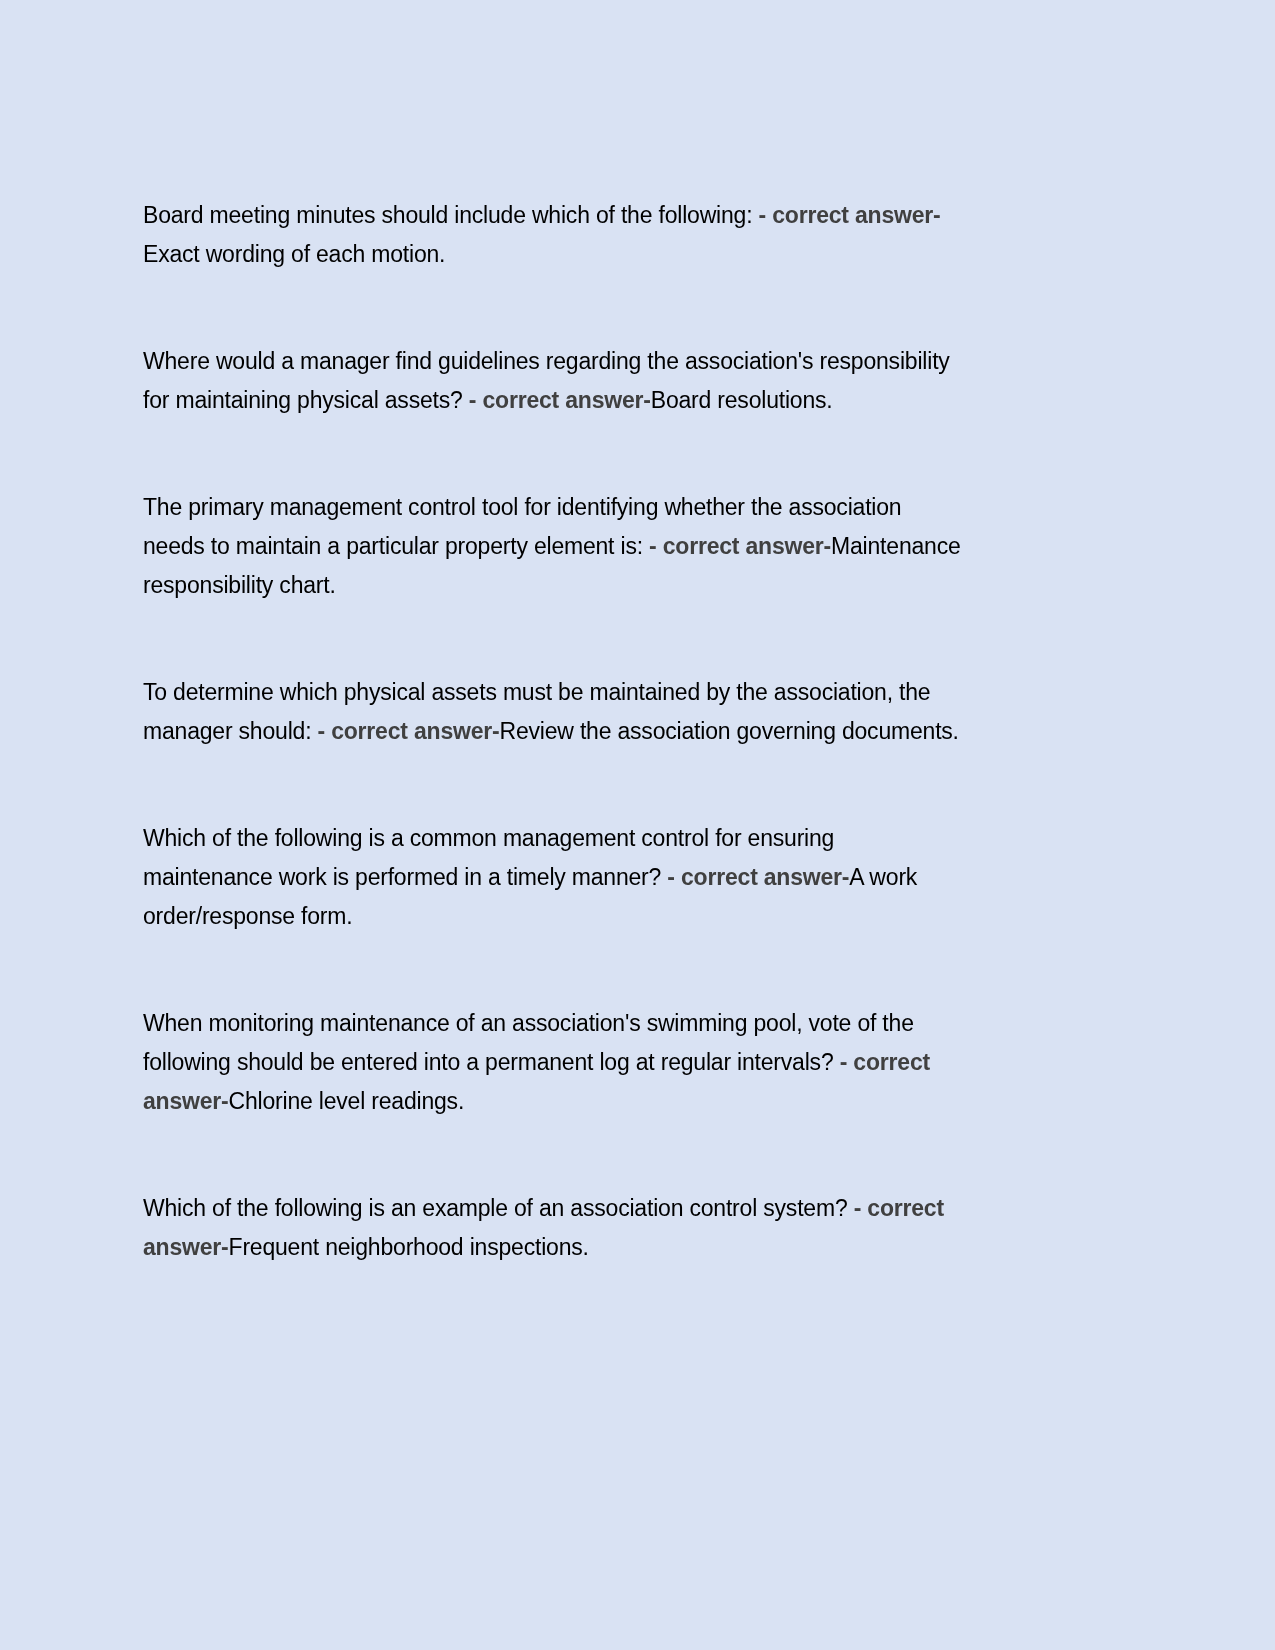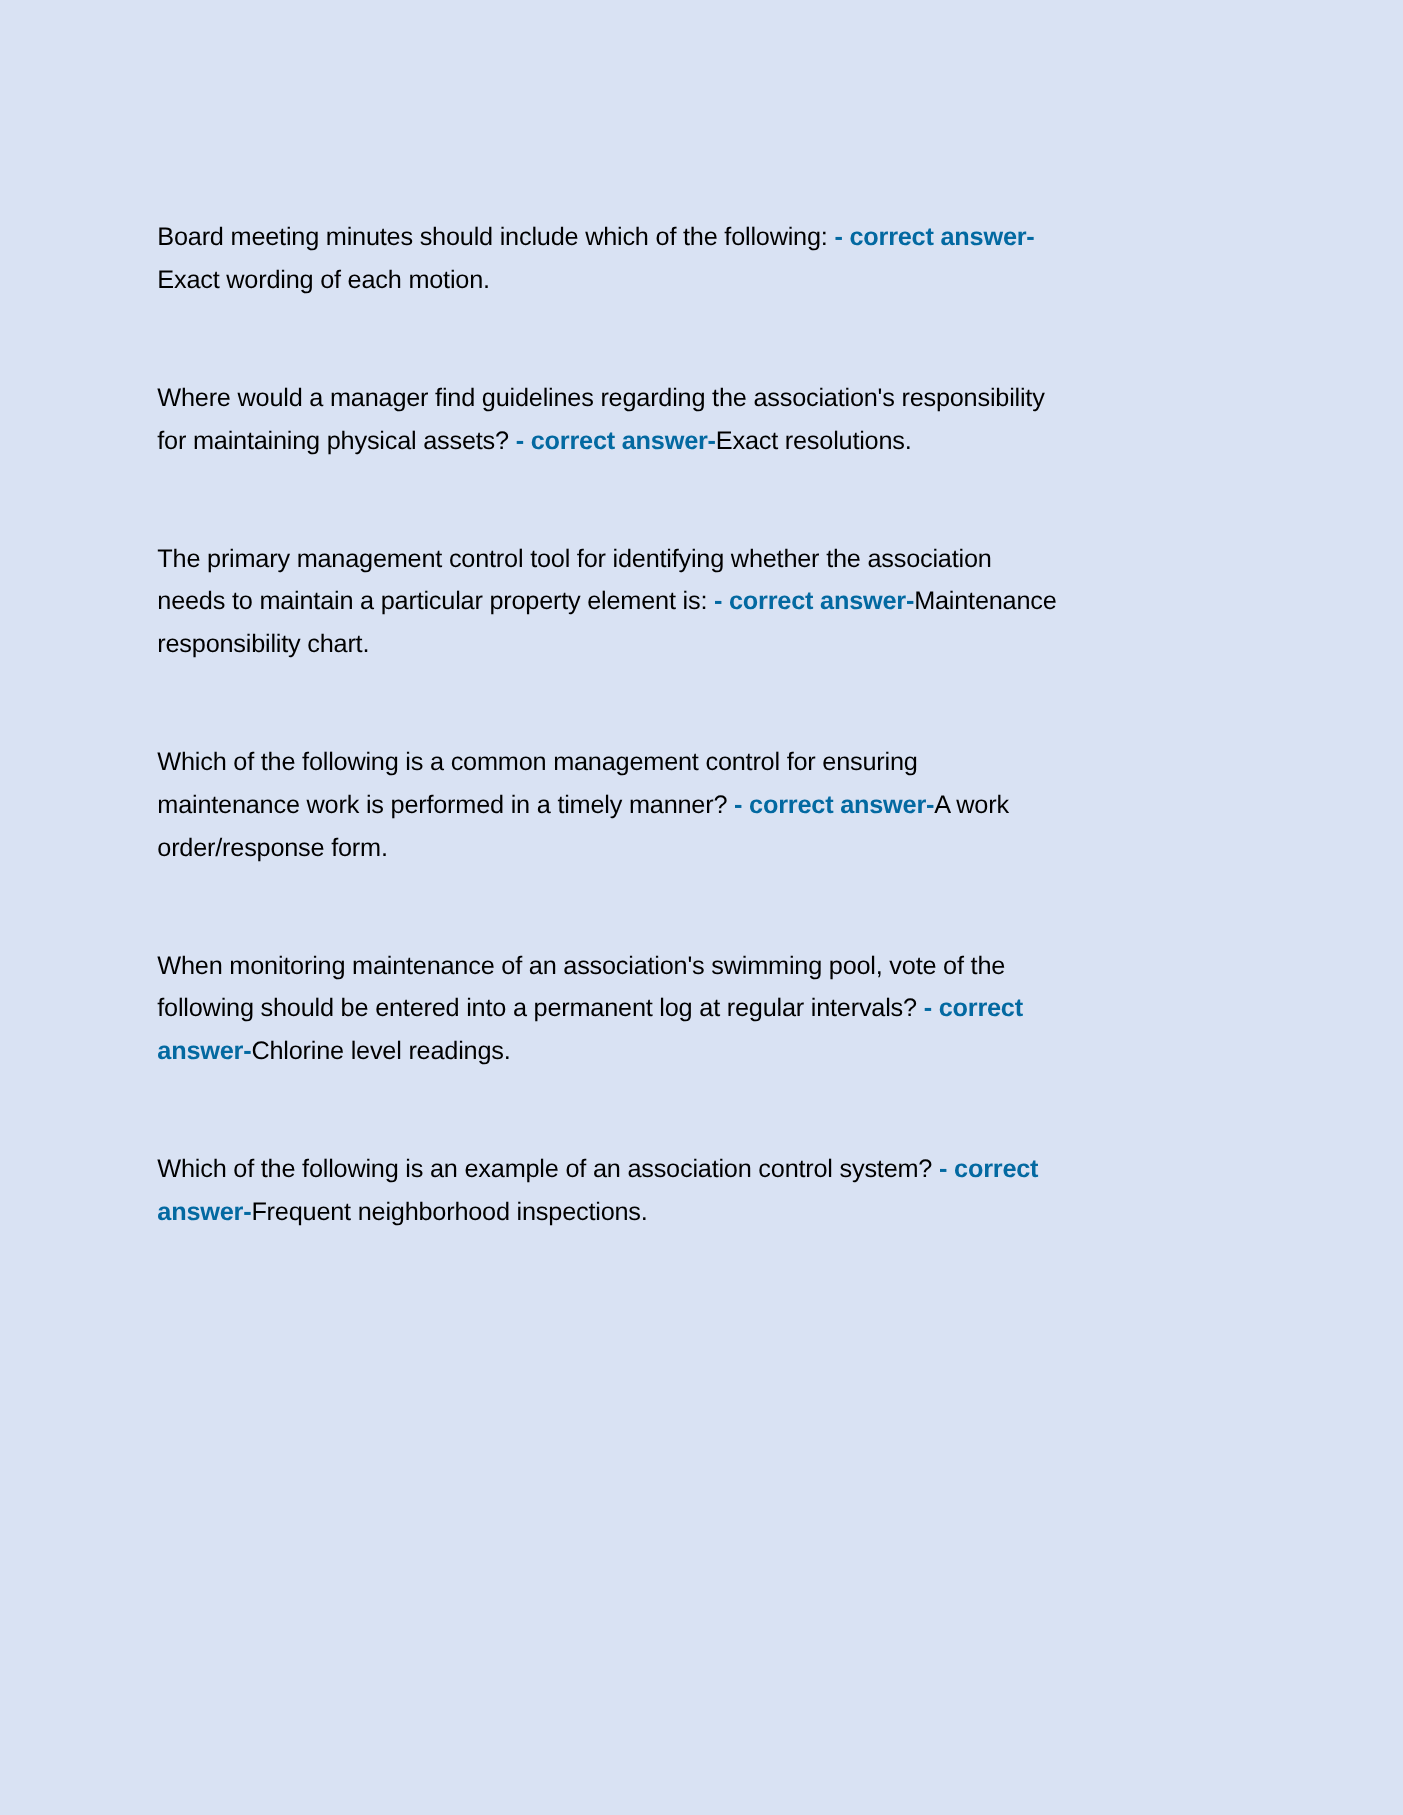--- a/index.html
+++ b/index.html
@@ -22,41 +22,43 @@
   p.qa {
     margin: 0 0 68px 0;
     font-family: "Liberation Sans", "DejaVu Sans", sans-serif;
     font-size: 23px;
     line-height: 39px;
     letter-spacing: -0.2px;
     color: #000000;
     white-space: pre-line;
   }
   p.qa .marker {
-    color: #0369a1;
+    color: #404040;
     font-weight: 700;
   }
 </style>
 </head>
 <body>
 
 <div class="page">
   <div class="content">
 
     <p class="qa"><span>Board meeting minutes should include which of the following: </span><span class="marker">- correct answer-</span><span>
 Exact wording of each motion.</span></p>
 
 
     <p class="qa"><span>Where would a manager find guidelines regarding the association's responsibility
-for maintaining physical assets? </span><span class="marker">- correct answer-</span><span>Exact resolutions.</span></p>
+for maintaining physical assets? </span><span class="marker">- correct answer-</span><span>Board resolutions.</span></p>
 
     <p class="qa"><span>The primary management control tool for identifying whether the association
 needs to maintain a particular property element is: </span><span class="marker">- correct answer-</span><span>Maintenance
 responsibility chart.</span></p>
 
+    <p class="qa"><span>To determine which physical assets must be maintained by the association, the
+manager should: </span><span class="marker">- correct answer-</span><span>Review the association governing documents.</span></p>
 
     <p class="qa"><span>Which of the following is a common management control for ensuring
 maintenance work is performed in a timely manner? </span><span class="marker">- correct answer-</span><span>A work
 order/response form.</span></p>
 
     <p class="qa"><span>When monitoring maintenance of an association's swimming pool, vote of the
 following should be entered into a permanent log at regular intervals? </span><span class="marker">- correct
 answer-</span><span>Chlorine level readings.</span></p>
 
     <p class="qa"><span>Which of the following is an example of an association control system? </span><span class="marker">- correct

